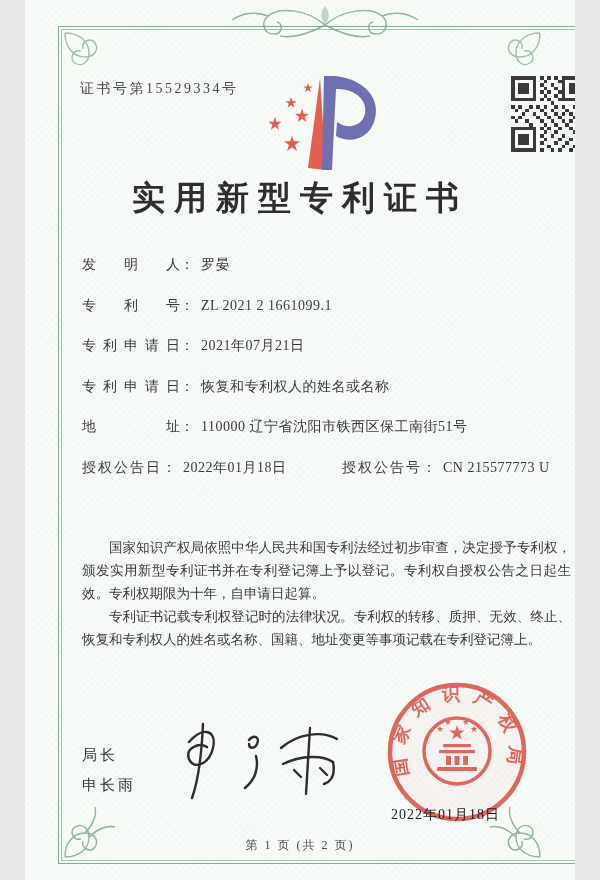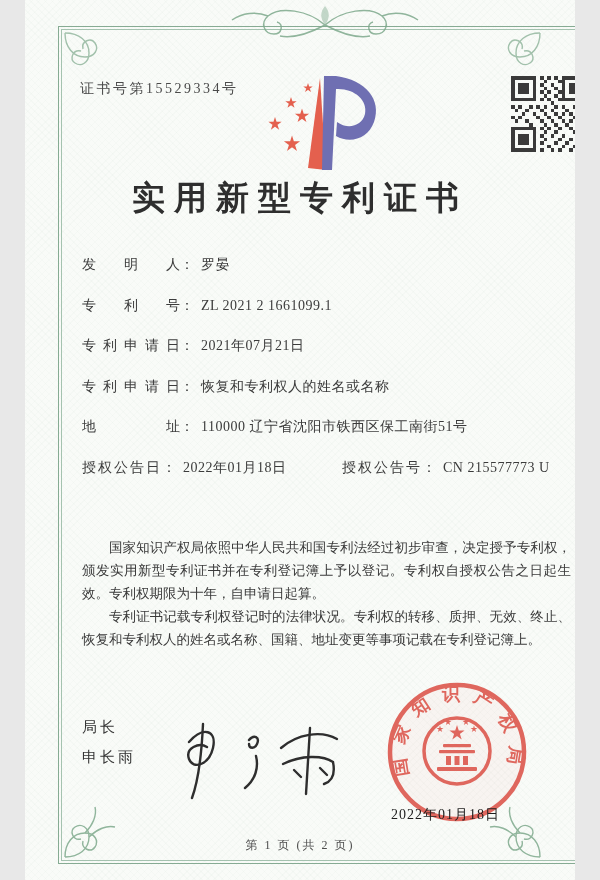--- a/index.html
+++ b/index.html
@@ -31,21 +31,21 @@
   .frow{height:24px;line-height:24px;margin-bottom:16.5px;white-space:nowrap;}
   .flabel{display:inline-block;width:98px;text-align:justify;text-align-last:justify;color:#3c3c3c;}
   .fvalue{margin-left:7px;letter-spacing:.5px;}
   .grow .glabel{letter-spacing:2px;}
   .gsecond{margin-left:52px;}
   
   .paras{position:absolute;left:57px;top:536px;width:489px;font-size:13.5px;line-height:23px;
          color:#3a3a3a;text-align:justify;}
   .paras p{margin:0;text-indent:2em;}
   
-  .signer{position:absolute;left:57px;top:718px;font-size:15px;letter-spacing:3px;color:#333;}
+  .signer{position:absolute;left:57px;top:746px;font-size:15px;letter-spacing:3px;color:#333;}
   .signer div{margin-bottom:11px;}
   .sig-script{position:absolute;left:138px;top:718px;width:190px;height:92px;}
   
   .seal{position:absolute;left:357px;top:677px;width:150px;height:150px;opacity:.88;}
   .seal-date{position:absolute;left:366px;top:806px;width:140px;font-size:14px;letter-spacing:1px;
              color:#1d1d1d;z-index:3;}
   
   .footer{position:absolute;left:0;top:837px;width:100%;text-align:center;font-size:12px;
           letter-spacing:2px;color:#4c4c4c;}
 </style>

